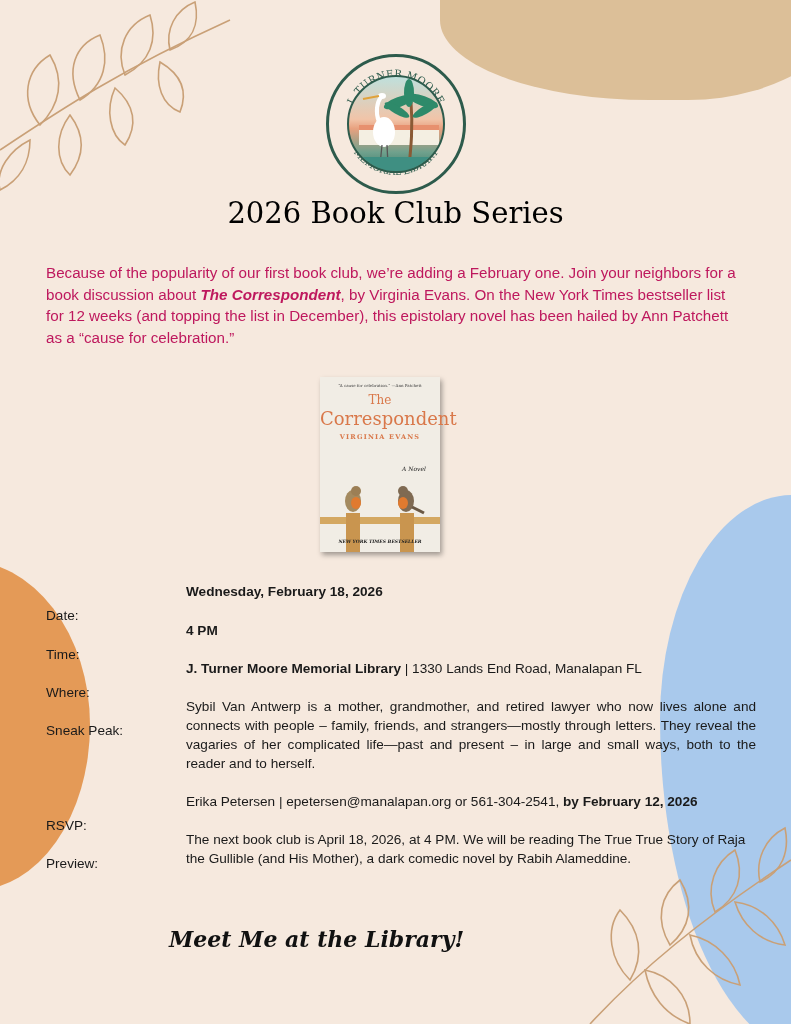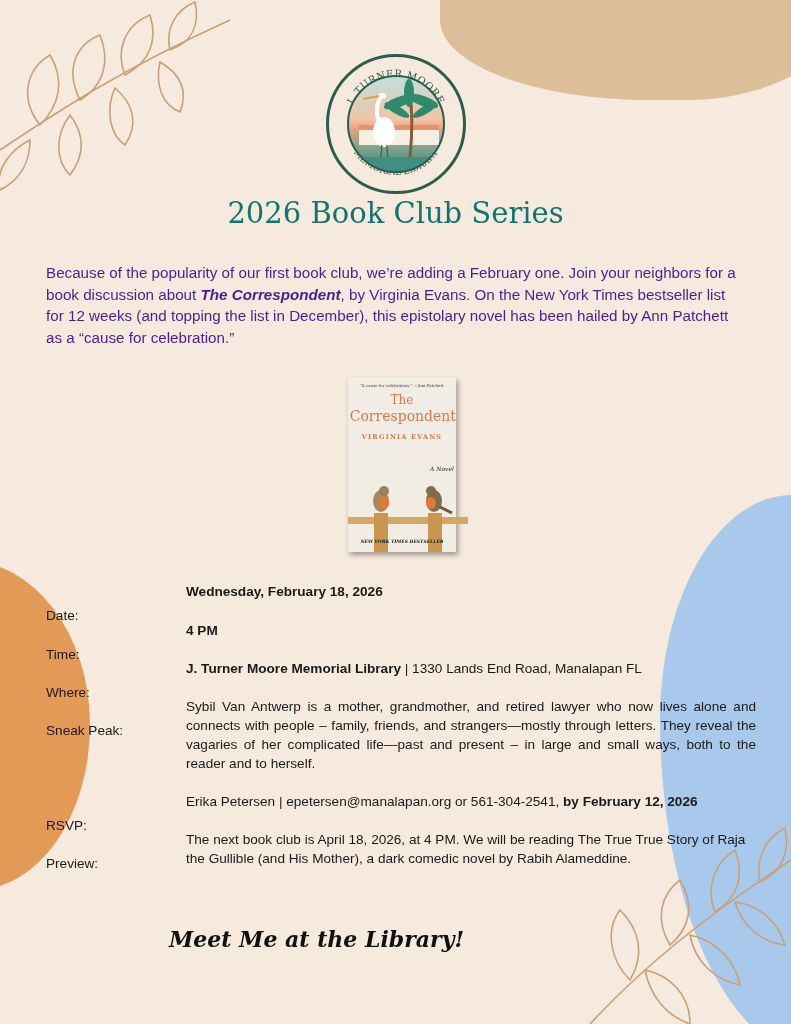--- a/index.html
+++ b/index.html
@@ -4,24 +4,24 @@
 <style>
   html,body{margin:0;padding:0;}
   body{width:791px;height:1024px;position:relative;overflow:hidden;background:#f6e9de;font-family:"Liberation Sans",sans-serif;color:#1a1a1a;}
   .blob{position:absolute;}
   #blob-tan{left:440px;top:-120px;width:420px;height:220px;background:#dcbf98;border-radius:50% 40% 45% 55%/60% 50% 60% 40%;}
   #blob-orange{left:-120px;top:560px;width:210px;height:330px;background:#e49a57;border-radius:40% 60% 55% 45%/50% 50% 50% 50%;}
   #blob-blue{left:660px;top:495px;width:220px;height:560px;background:#a9c9ec;border-radius:60% 40% 30% 70%/40% 40% 60% 60%;}
   .leaf-svg{position:absolute;}
   #logo{position:absolute;left:326px;top:54px;width:140px;height:140px;border-radius:50%;background:#f6e9de;border:3px solid #2d5b4c;box-sizing:border-box;}
   #logo .inner{position:absolute;left:18px;top:18px;width:98px;height:98px;border-radius:50%;overflow:hidden;background:linear-gradient(#bfe0dc 0%,#f1c4a8 45%,#e8a17f 55%,#6fa18d 80%,#3f7b6a 100%);border:2px solid #2d5b4c;box-sizing:border-box;}
-  #title{position:absolute;left:0;width:791px;top:196px;text-align:center;font-family:"DejaVu Serif",serif;font-size:29px;color:#0f766e;}
-  #intro{position:absolute;left:46px;top:262px;width:700px;font-size:15.2px;line-height:21.5px;color:#4c1d95;}
+  #title{position:absolute;left:0;width:791px;top:196px;text-align:center;font-family:"DejaVu Serif",serif;font-size:29px;color:#000000;}
+  #intro{position:absolute;left:46px;top:262px;width:700px;font-size:15.2px;line-height:21.5px;color:#be185d;}
   #intro b{font-style:italic;}
-  #book{position:absolute;left:348px;top:377px;width:108px;height:175px;background:#f1ede5;box-shadow:2px 3px 5px rgba(0,0,0,0.35);}
+  #book{position:absolute;left:320px;top:377px;width:120px;height:175px;background:#f1ede5;box-shadow:2px 3px 5px rgba(0,0,0,0.35);}
   .row{position:absolute;left:46px;width:710px;font-size:13.6px;line-height:19px;}
   .row .lbl{position:absolute;left:0;top:0;margin-top:24px;}
   .row .val{position:absolute;left:140px;top:0;width:570px;}
   .just{text-align:justify;}
   #footer{position:absolute;left:0;width:633px;top:926px;text-align:center;font-family:"DejaVu Serif",serif;font-style:italic;font-weight:bold;font-size:22px;color:#111;}
 </style>
 </head>
 <body>
 
 <div class="blob" id="blob-tan"></div>
@@ -86,21 +86,21 @@
   </div>
 </div>
 
 <div id="title">2026 Book Club Series</div>
 
 <div id="intro"><span>Because of the popularity of our first book club, we’re adding a February one. Join your neighbors for a book discussion about </span><b>The Correspondent</b><span>, by Virginia Evans. On the New York Times bestseller list for 12 weeks (and topping the list in December), this epistolary novel has been hailed by Ann Patchett as a “cause for celebration.”</span></div>
 
 <div id="book">
   <div style="position:absolute;top:6px;width:100%;text-align:center;font-size:4px;font-family:'DejaVu Serif',serif;color:#444;">“A cause for celebration.” —Ann Patchett</div>
   <div style="position:absolute;top:16px;width:100%;text-align:center;font-size:12px;font-family:'DejaVu Serif',serif;color:#d9784a;">The</div>
-  <div style="position:absolute;top:31px;width:100%;text-align:right;font-size:14px;font-family:'DejaVu Serif',serif;color:#d9784a;">Correspondent</div>
+  <div style="position:absolute;top:31px;width:100%;text-align:left;font-size:18px;font-family:'DejaVu Serif',serif;color:#d9784a;">Correspondent</div>
   <div style="position:absolute;top:56px;width:100%;text-align:center;font-size:6.5px;letter-spacing:1.2px;font-family:'DejaVu Serif',serif;color:#d9784a;font-weight:bold;">VIRGINIA EVANS</div>
   <div style="position:absolute;top:88px;left:82px;font-size:6px;font-style:italic;font-family:'DejaVu Serif',serif;color:#222;">A Novel</div>
   <svg width="120" height="175" viewBox="0 0 120 175" style="position:absolute;left:0;top:0">
     <rect x="0" y="140" width="120" height="7" fill="#d4a862"></rect>
     <rect x="26" y="136" width="14" height="39" fill="#c9954f"></rect>
     <rect x="80" y="136" width="14" height="39" fill="#c9954f"></rect>
     <ellipse cx="33" cy="124" rx="8" ry="11" fill="#a48a5f"></ellipse>
     <ellipse cx="36" cy="126" rx="5" ry="6" fill="#e07a2f"></ellipse>
     <circle cx="36" cy="114" r="5" fill="#9c7f55"></circle>
     <ellipse cx="86" cy="124" rx="8" ry="11" fill="#7f6a52"></ellipse>

